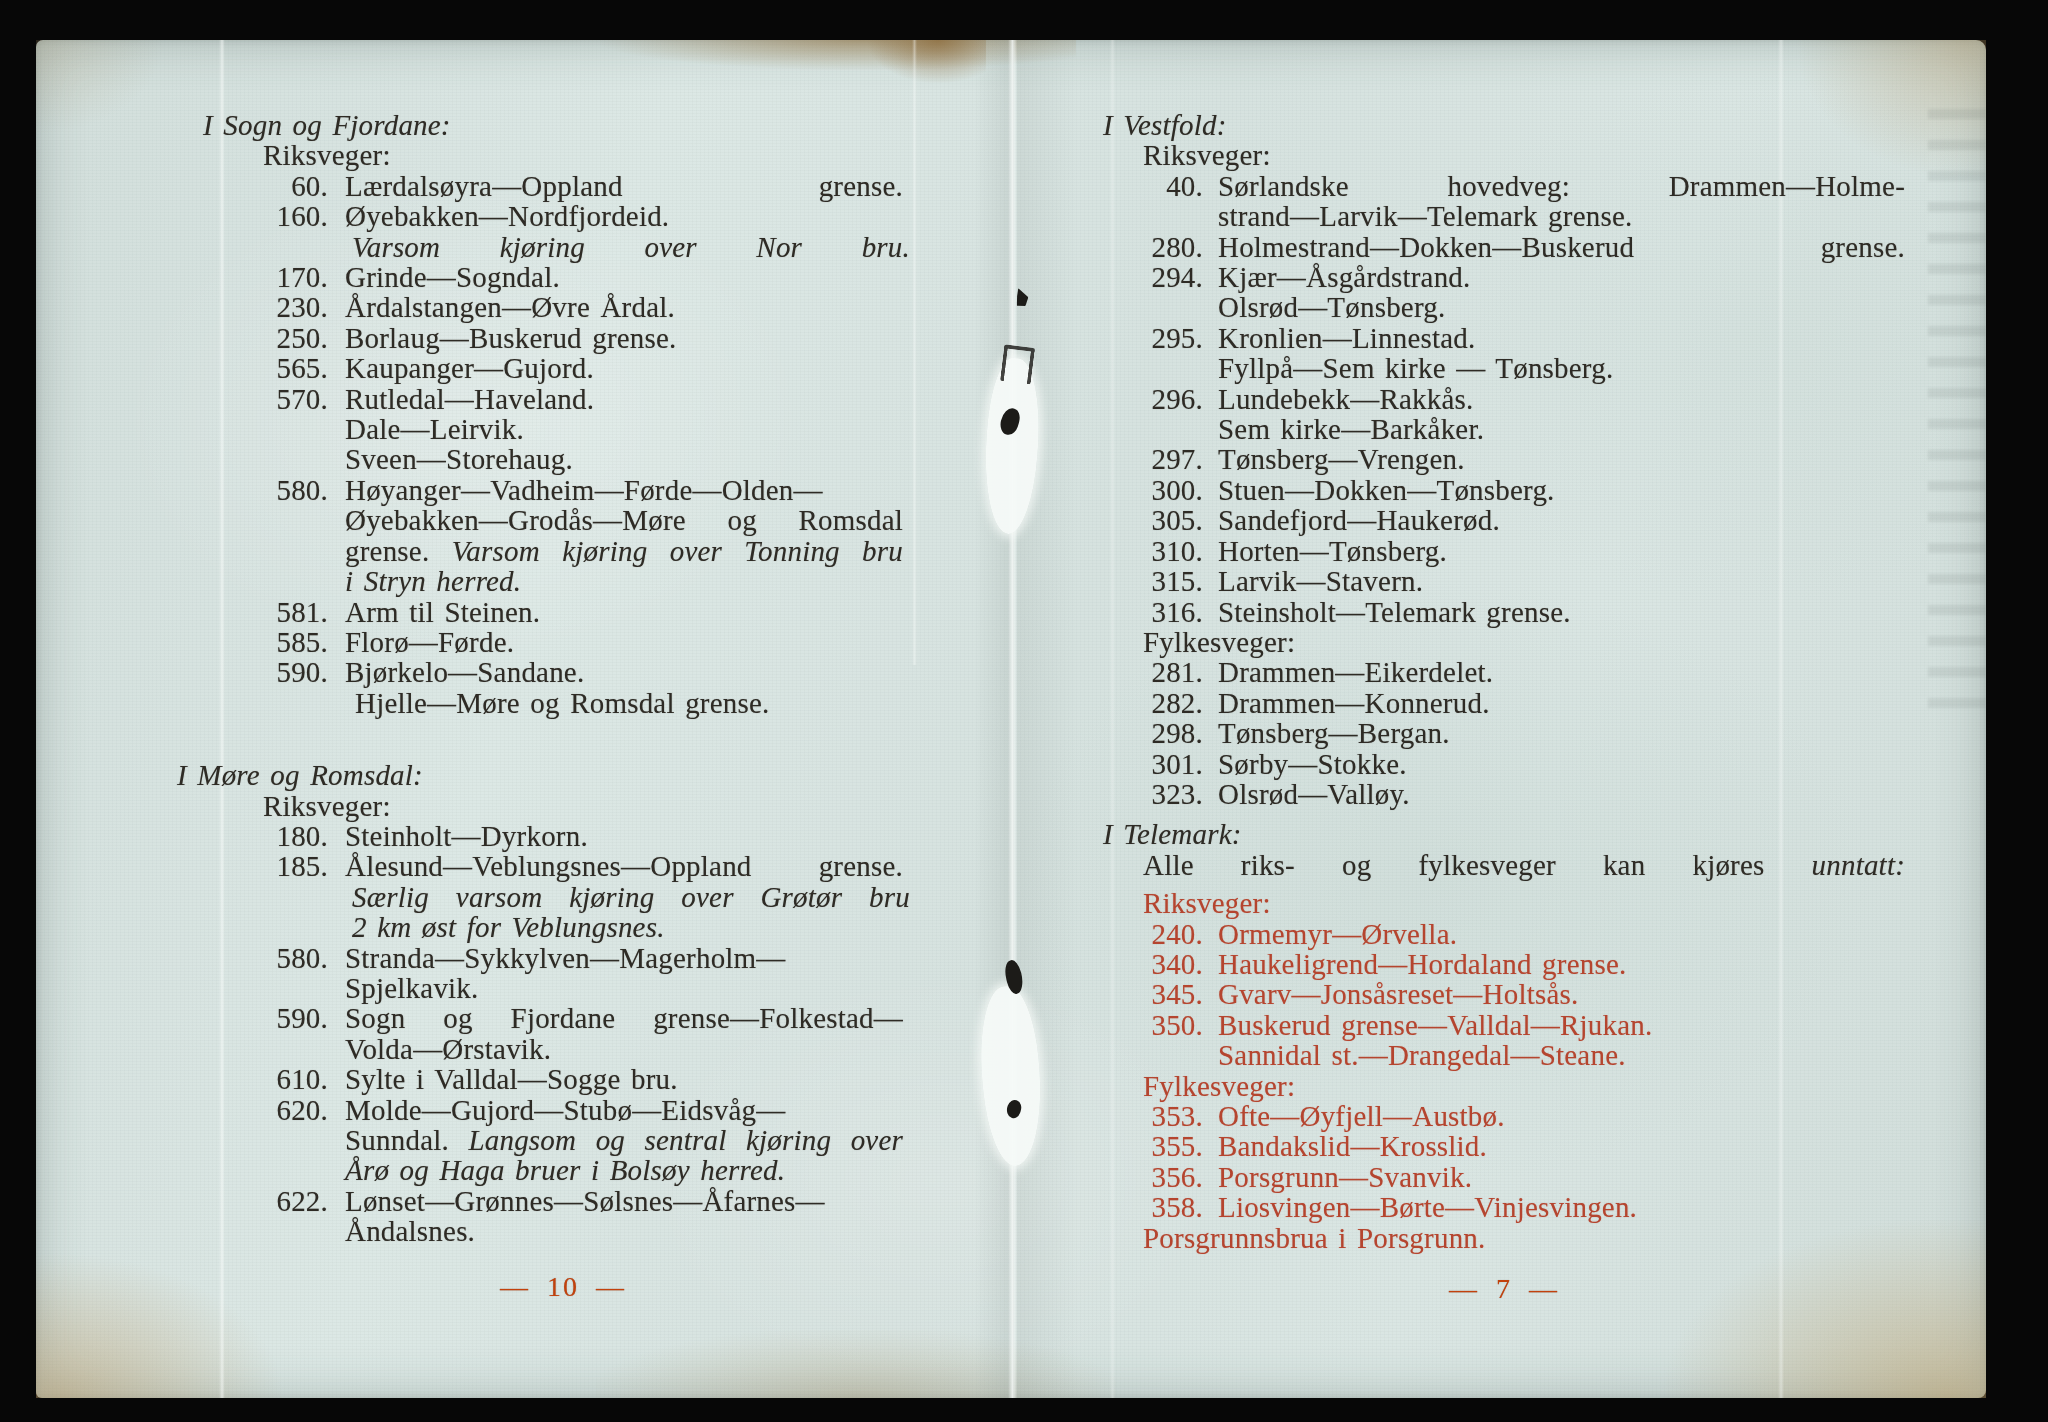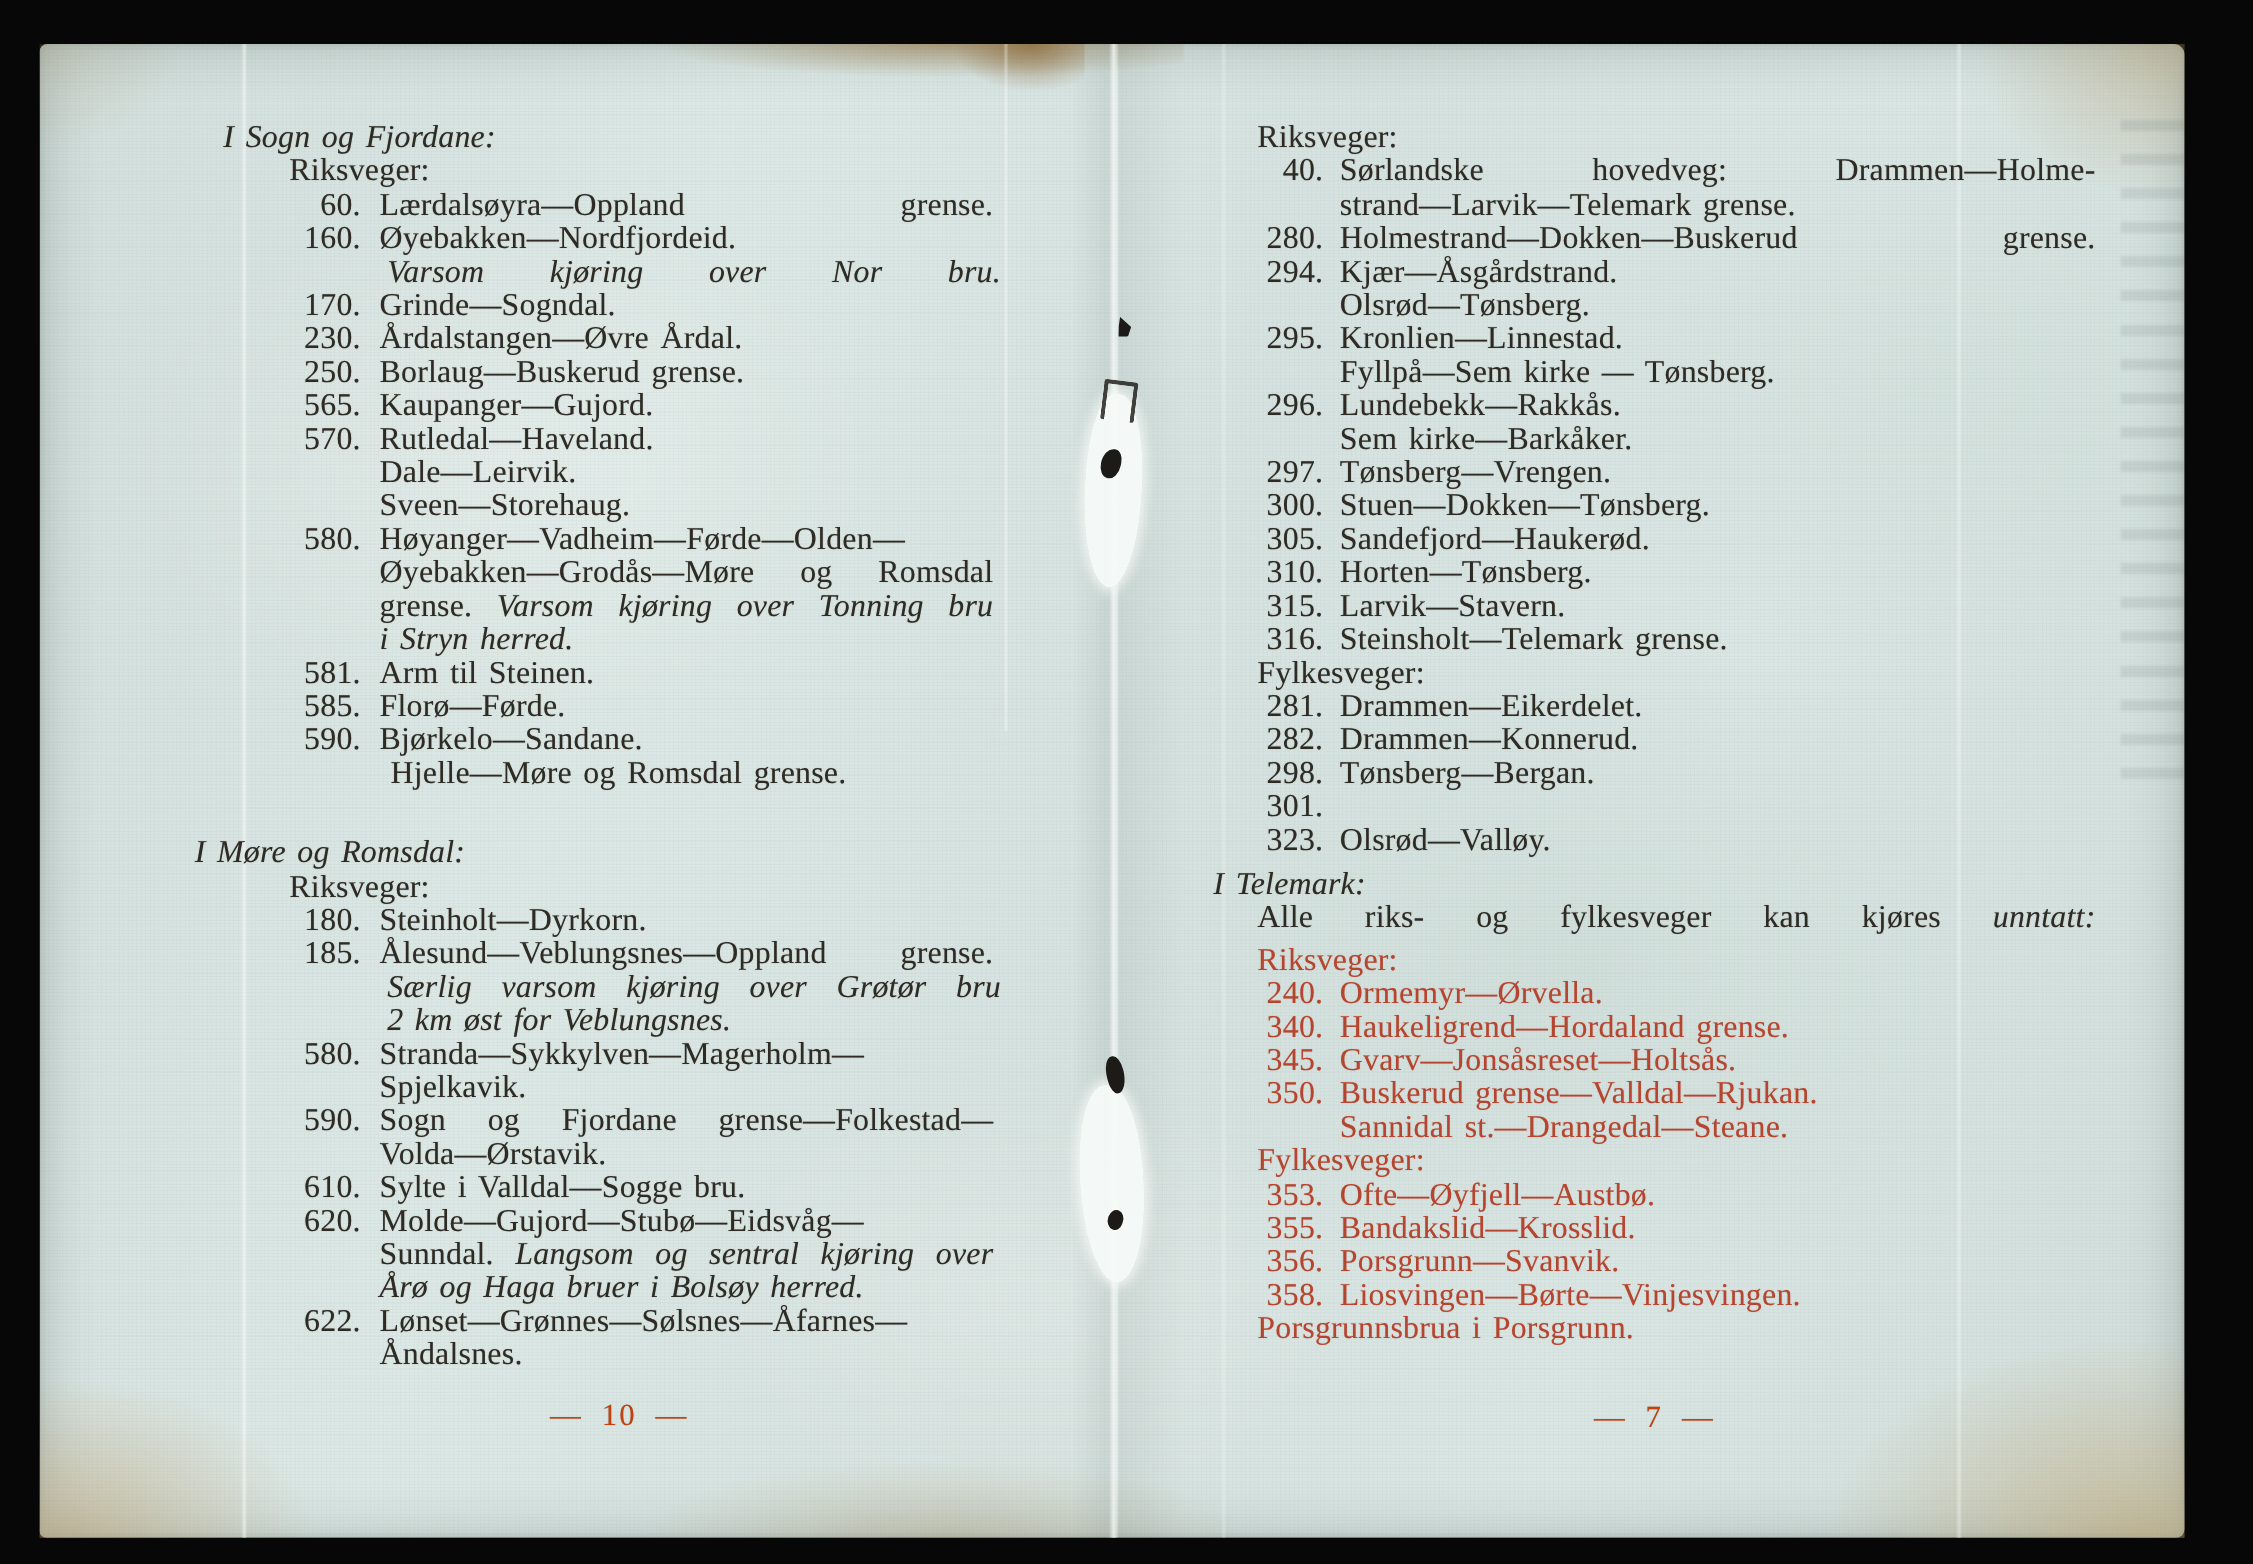--- a/index.html
+++ b/index.html
@@ -245,20 +245,23 @@
       </div>
       <div class="line l-route">
         <span class="num">622.</span>
         <span class="text"><span>Lønset—Grønnes—Sølsnes—Åfarnes—</span></span>
       </div>
       <div class="line l-cont">
         <span class="text"><span>Åndalsnes.</span></span>
       </div>
     </div>
   <div id="page-right" class="page page-right">
+      <div class="line l-heading">
+        <span class="text"><span class="it">I Vestfold:</span></span>
+      </div>
       <div class="line l-group">
         <span class="text"><span>Riksveger:</span></span>
       </div>
       <div class="line l-route just">
         <span class="num">40.</span>
         <span class="text"><span>Sørlandske hovedveg: Drammen—Holme-</span></span>
       </div>
       <div class="line l-cont">
         <span class="text"><span>strand—Larvik—Telemark grense.</span></span>
       </div>
@@ -321,20 +324,21 @@
       <div class="line l-route">
         <span class="num">282.</span>
         <span class="text"><span>Drammen—Konnerud.</span></span>
       </div>
       <div class="line l-route">
         <span class="num">298.</span>
         <span class="text"><span>Tønsberg—Bergan.</span></span>
       </div>
       <div class="line l-route">
         <span class="num">301.</span>
+        <span class="text"><span>Sørby—Stokke.</span></span>
       </div>
       <div class="line l-route">
         <span class="num">323.</span>
         <span class="text"><span>Olsrød—Valløy.</span></span>
       </div>
       <div style="height: 10px;"></div>
       <div class="line l-heading">
         <span class="text"><span class="it">I Telemark:</span></span>
       </div>
       <div class="line l-group just">

